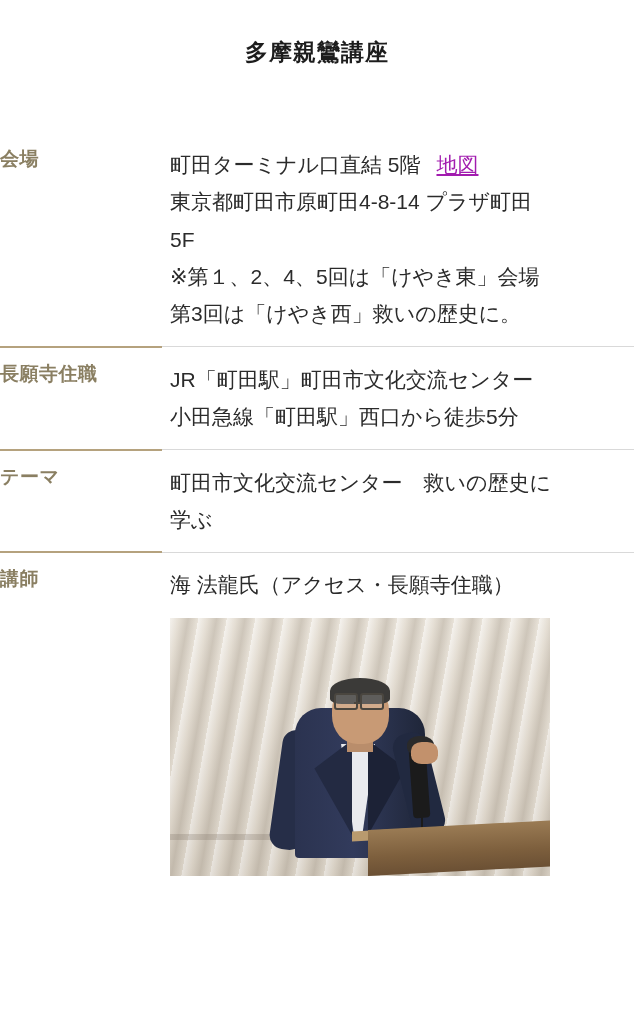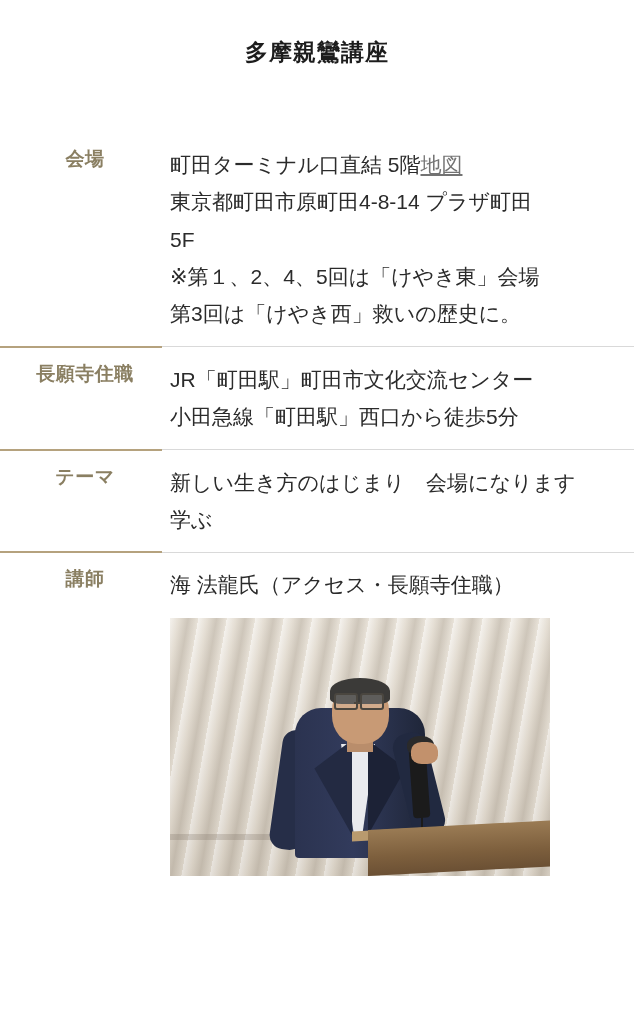--- a/index.html
+++ b/index.html
@@ -34,21 +34,21 @@
     border-collapse: collapse;
     margin-top: 78px;
     table-layout: fixed;
   }
   table.info tr.row > td {
     vertical-align: top;
     padding: 0 0 0 0;
   }
   td.label-cell {
     width: 170px;
-    text-align: center;
+    text-align: left;
     padding-right: 22px;
     box-sizing: border-box;
   }
   .label-text {
     font-size: 19px;
     font-weight: bold;
     color: #8a7f62;
     letter-spacing: 0.5px;
     white-space: nowrap;
   }
@@ -59,22 +59,23 @@
   .value-text {
     font-size: 21px;
     line-height: 1.78;
     color: #2b2b2b;
   }
   .value-text .line {
     display: block;
     white-space: nowrap;
   }
   a.maplink {
-    color: #737373;
+    color: #a21caf;
     text-decoration: underline;
+    margin-left: 16px;
   }
   
   tr.div-row td {
     padding: 0;
     height: 28px;
   }
   .divider {
     display: flex;
     width: 100%;
   }
@@ -330,21 +331,21 @@
         </div>
       </td>
     </tr>
 
     <tr class="row">
       <td class="label-cell">
         <span class="label-text">テーマ</span>
       </td>
       <td class="value-cell">
         <div class="value-text">
-          <span class="line">新しい生き方のはじまり　会場になります</span>
+          <span class="line">町田市文化交流センター　救いの歴史に</span>
           <span class="line">学ぶ</span>
         </div>
       </td>
     </tr>
     <tr class="div-row">
       <td colspan="2">
         <div class="divider">
           <span class="d-left"></span>
           <span class="d-right"></span>
         </div>

